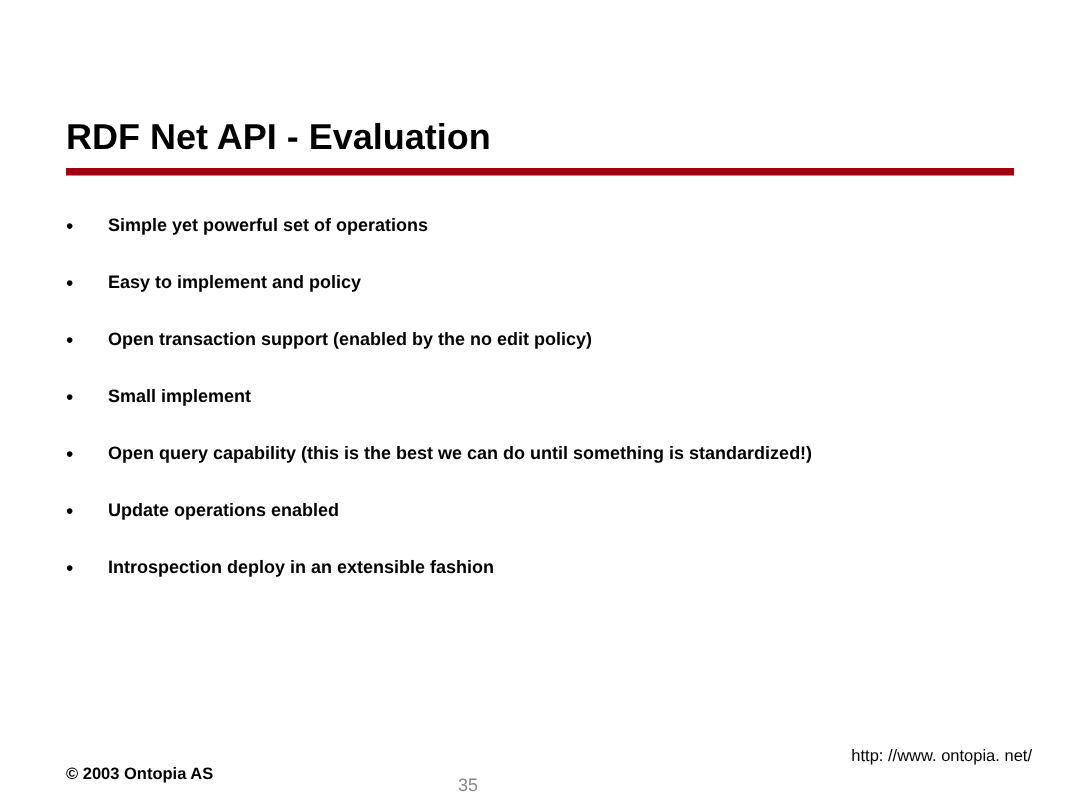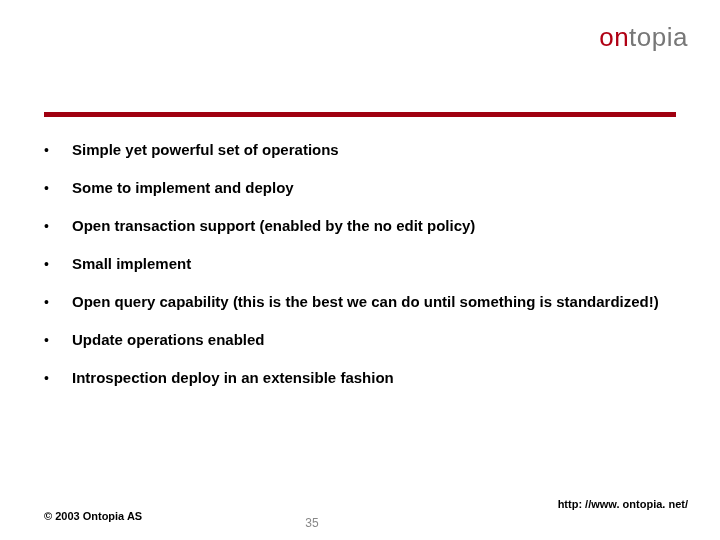--- a/index.html
+++ b/index.html
@@ -6,44 +6,42 @@
   html, body { width: 720px; height: 540px; background: #fff; font-family: Arial, Helvetica, sans-serif; color: #000; }
   .slide { position: relative; width: 720px; height: 540px; }
   .logo { position: absolute; top: 22px; right: 32px; font-size: 26px; letter-spacing: 0.5px; font-family: Arial, sans-serif; }
   .logo .on { color: #b00014; font-weight: 400; }
   .logo .topia { color: #777; font-weight: 400; }
   .title { position: absolute; top: 78px; left: 44px; font-size: 24px; font-weight: bold; }
   .rule { position: absolute; top: 112px; left: 44px; width: 632px; height: 5px; background: #a00010; }
   .content { position: absolute; top: 140px; left: 44px; width: 632px; }
   .bullet-row { display: flex; align-items: flex-start; margin-bottom: 18px; }
   .bullet-dot { width: 28px; font-size: 14px; line-height: 20px; }
-  .bullet-text { flex: 1; font-size: 15px; font-weight: bold; line-height: 20px; }
+  .bullet-text { flex: 1; font-size: 12px; font-weight: bold; line-height: 20px; }
   .footer-left { position: absolute; bottom: 18px; left: 44px; font-size: 11px; font-weight: bold; }
-  .footer-right { position: absolute; bottom: 30px; right: 32px; font-size: 11px; font-weight: bold; }
+  .footer-right { position: absolute; bottom: 30px; right: 32px; font-size: 11px; font-weight: normal; }
   .page-num { position: absolute; bottom: 10px; left: 0; width: 624px; text-align: center; font-size: 12px; color: #888; }
 </style>
 </head>
 <body>
 
 <div class="slide">
 
-  <div class="logo">
-    <span class="on">on</span><span class="topia">topia</span>
-  </div>
 
+  <div class="title">RDF Net API - Evaluation</div>
   <div class="rule"></div>
 
   <div class="content">
     <div class="bullet-row">
       <div class="bullet-dot">•</div>
       <div class="bullet-text">Simple yet powerful set of operations</div>
     </div>
     <div class="bullet-row">
       <div class="bullet-dot">•</div>
-      <div class="bullet-text">Some to implement and deploy</div>
+      <div class="bullet-text">Easy to implement and policy</div>
     </div>
     <div class="bullet-row">
       <div class="bullet-dot">•</div>
       <div class="bullet-text">Open transaction support (enabled by the no edit policy)</div>
     </div>
     <div class="bullet-row">
       <div class="bullet-dot">•</div>
       <div class="bullet-text">Small implement</div>
     </div>
     <div class="bullet-row">

